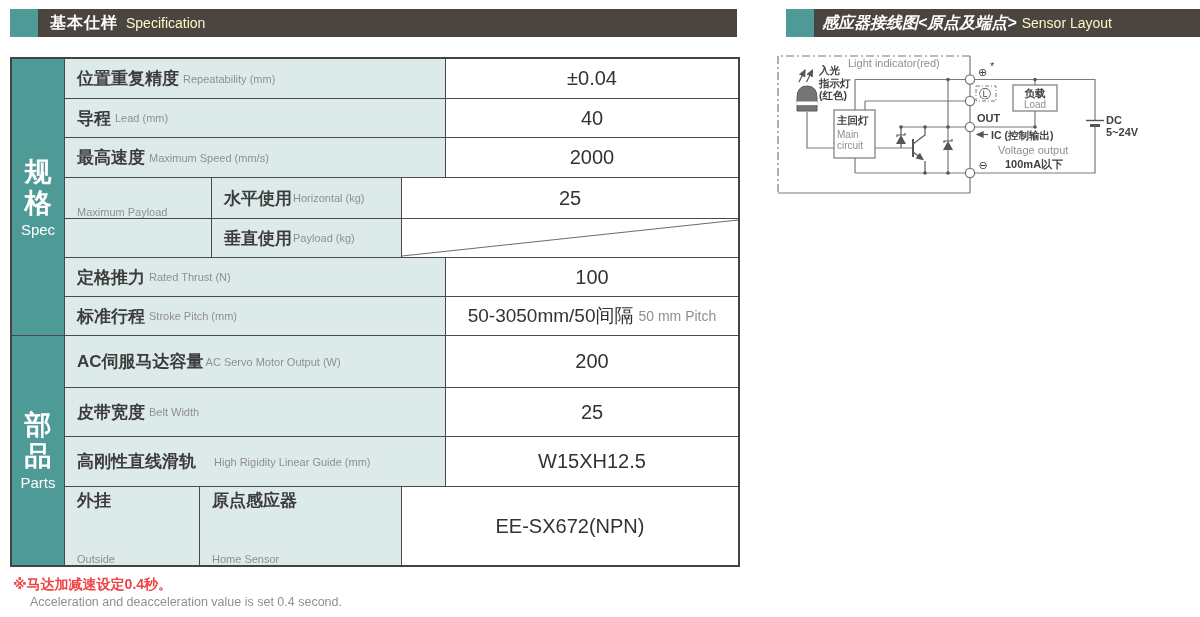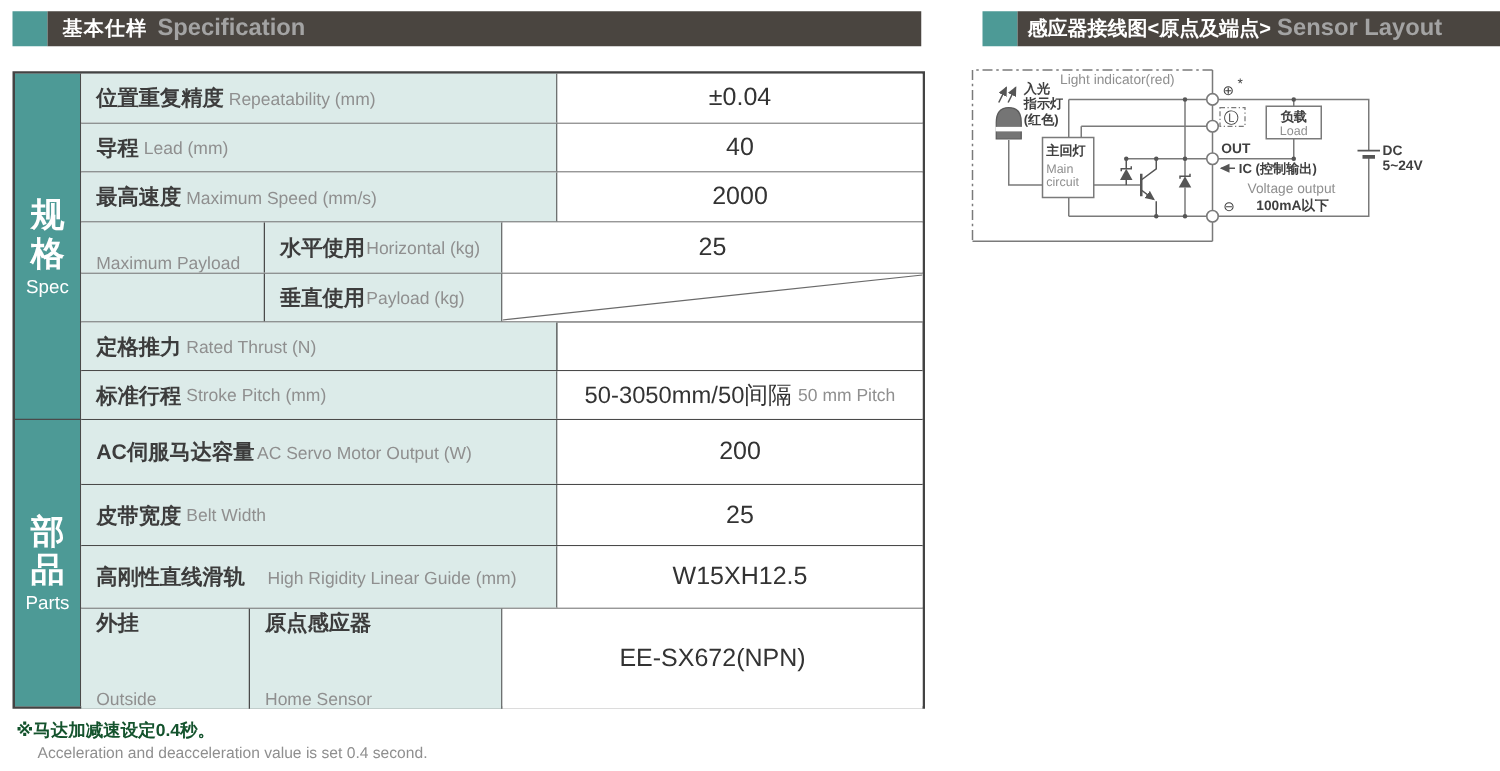--- a/index.html
+++ b/index.html
@@ -7,58 +7,58 @@
     width:1200px;height:617px;position:relative;background:#ffffff;
     font-family:"Liberation Sans","DejaVu Sans",sans-serif;
     -webkit-font-smoothing:antialiased;overflow:hidden;
   }
   
   .sec-hdr{position:absolute;top:9px;height:28px;display:flex;}
   .sec-hdr .sq{width:28px;height:28px;background:#4d9a96;flex:0 0 auto;}
   .sec-hdr .bar{background:#4a4540;color:#fff;display:flex;align-items:baseline;
     padding:0 10px 0 12px;gap:8px;flex:1 1 auto;align-items:center;}
   .sec-hdr .zh{font-size:16px;font-weight:bold;letter-spacing:1px;}
-  .sec-hdr .en{font-size:19px;font-weight:bold;color:#a3a3a3;}
+  .sec-hdr .en{font-size:14px;font-weight:normal;color:#fef9c3;}
   #hdr-left{left:10px;width:727px;}
   #hdr-right{left:786px;width:414px;}
   #hdr-right .bar{padding-left:8px;gap:5px;}
-  #hdr-right .zh{letter-spacing:0;}
+  #hdr-right .zh{letter-spacing:0;font-style:italic;}
 
   
   .spec-table{position:absolute;left:10px;top:57px;width:730px;height:510px;
     border:2px solid #434343;box-sizing:border-box;display:flex;background:#fff;}
   .group-col{width:53px;flex:0 0 auto;display:flex;flex-direction:column;
     border-right:1px solid #4a4a4a;box-sizing:border-box;}
   .group-cell{background:#4d9a96;color:#fff;display:flex;flex-direction:column;
     align-items:center;justify-content:center;box-sizing:border-box;}
   .group-cell .gzh{font-size:27px;font-weight:bold;line-height:31px;}
   .group-cell .gen{font-size:15px;margin-top:2px;}
   #group-spec{height:277px;border-bottom:1px solid #4a4a4a;}
   #group-parts{flex:1;}
   .rows{flex:1 1 auto;display:flex;flex-direction:column;}
   .trow{display:flex;border-bottom:1px solid #4a4a4a;box-sizing:border-box;flex:0 0 auto;}
   .trow:last-child{border-bottom:none;flex:1 1 auto;}
   .lbl{background:#dcebe9;display:flex;align-items:center;padding-left:12px;
     box-sizing:border-box;border-right:1px solid #4a4a4a;overflow:hidden;white-space:nowrap;}
   .lbl.stack{flex-direction:column;align-items:flex-start;justify-content:flex-end;gap:40px;}
   .zh-l{font-size:17px;font-weight:600;color:#3c3c3c;}
-  .en-l{font-size:14px;color:#8f8f8f;margin-left:4px;}
+  .en-l{font-size:11px;color:#8f8f8f;margin-left:4px;}
   .lbl.stack .en-l{margin-left:0;margin-top:1px;}
   .val{flex:1 1 auto;background:#fff;display:flex;align-items:center;justify-content:center;
     font-size:20px;color:#333;position:relative;}
   .val .val-en{font-size:14px;color:#8f8f8f;margin-left:5px;}
   .lblw{width:381px;flex:0 0 auto;}
   .lblw-a{width:147px;flex:0 0 auto;}
   .subw-a{width:190px;flex:0 0 auto;}
   .lblw-b{width:202px;flex:0 0 auto;}
   .subw-b{width:135px;flex:0 0 auto;}
   .diag-svg{position:absolute;left:0;top:0;width:100%;height:100%;}
 
   
-  .fn-red{position:absolute;left:13px;top:576px;color:#14532d;font-size:14px;font-weight:600;}
+  .fn-red{position:absolute;left:13px;top:576px;color:#ef4444;font-size:14px;font-weight:600;}
   .fn-gray{position:absolute;left:30px;top:595px;color:#8f8f8f;font-size:12.5px;}
 
   
   #diagram{position:absolute;left:775px;top:48px;}
   .w{stroke:#7a7a7a;stroke-width:1.2;fill:none;}
   .wd{stroke:#7a7a7a;stroke-width:1.2;fill:none;stroke-dasharray:8 3 2 3;}
   .wd2{stroke:#7a7a7a;stroke-width:1;fill:none;stroke-dasharray:4 2 1 2;}
   .comp{stroke:#555;stroke-width:1.2;fill:none;}
   .compf{fill:#555;stroke:none;}
   .term{fill:#fff;stroke:#7a7a7a;stroke-width:1.3;}
@@ -150,20 +150,21 @@
           <line x1="0" y1="37" x2="340" y2="1" stroke="#6a6a6a" stroke-width="1"></line>
         </svg>
       </div>
     </div>
 
     <div class="trow" style="height:39px">
       <div class="lbl lblw">
         <span class="zh-l">定格推力</span>
         <span class="en-l">Rated Thrust (N)</span>
       </div>
+      <div class="val">100</div>
     </div>
 
     <div class="trow" style="height:39px">
       <div class="lbl lblw">
         <span class="zh-l">标准行程</span>
         <span class="en-l">Stroke Pitch (mm)</span>
       </div>
       <div class="val" style="font-size:19px">
         <span>50-3050mm/50间隔</span>
         <span class="val-en">50 mm Pitch</span>

